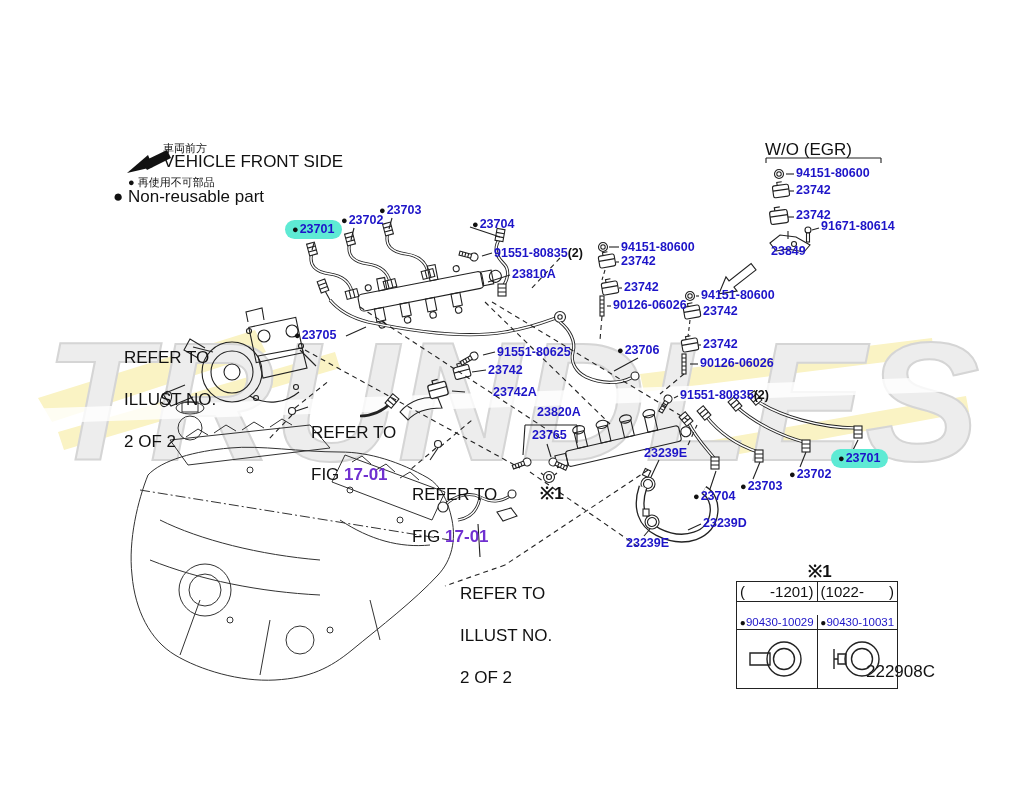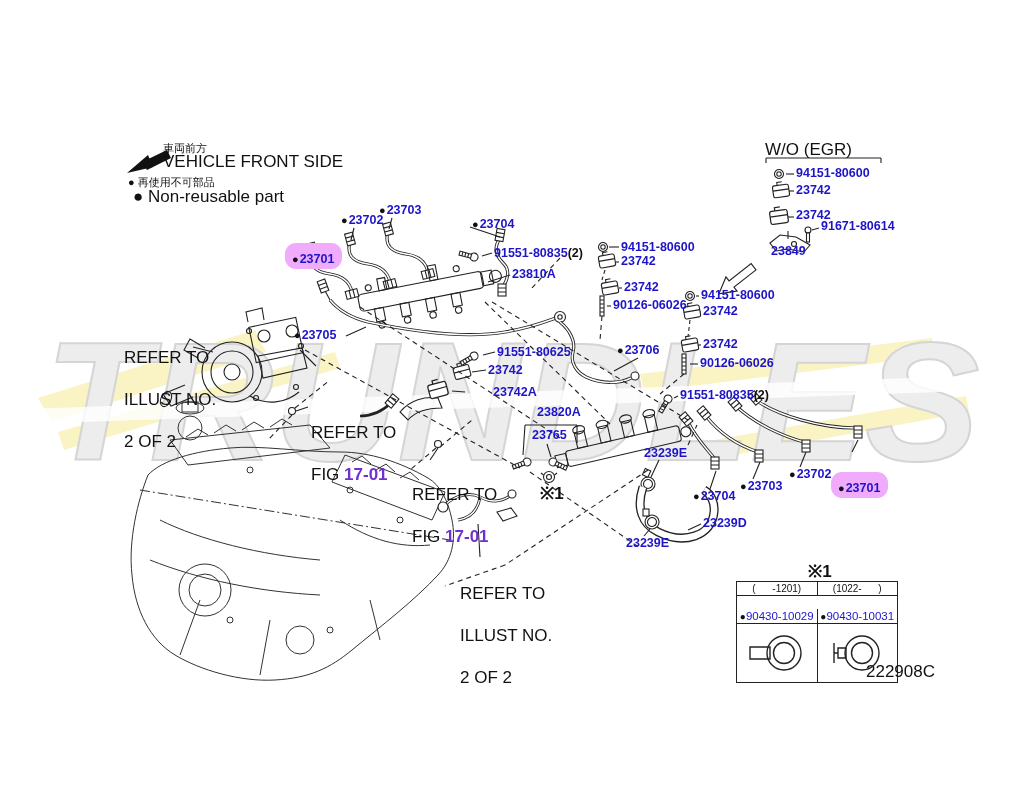--- a/index.html
+++ b/index.html
@@ -3,31 +3,31 @@
 <meta charset="utf-8">
 <style>
   html,body{margin:0;padding:0;background:#fff;}
   .stage{position:relative;width:1024px;height:790px;background:#ffffff;overflow:hidden;
          font-family:"Liberation Sans",sans-serif;}
   svg{position:absolute;left:0;top:0;}
   
   .pl{position:absolute;font-weight:bold;font-size:12.5px;color:#1d14c8;white-space:nowrap;line-height:13px;z-index:5;}
   .pl .bu{color:#111;font-size:11px;margin-right:1px;}
   .pl .sfx{color:#111;font-weight:bold;}
-  .hl{background:#f0abfc;border-radius:11px;padding:10px 8px 3px 7px;margin-top:23px;}
+  .hl{background:#5eead4;border-radius:11px;padding:3px 8px 3px 7px;}
   
   .kl{position:absolute;font-size:17px;color:#111;white-space:pre;line-height:14px;z-index:5;}
   .kl .fig{color:#7030d0;font-weight:bold;}
   .legend-jp{font-size:11px;}
   
   .ptable{position:absolute;left:736px;top:581px;width:160px;border:1.6px solid #222;z-index:5;background:transparent;}
   .trow{display:flex;}
   .tcell{flex:1;text-align:center;overflow:hidden;}
   .tcell+.tcell{border-left:1.3px solid #222;}
-  .thead .tcell{font-size:10px;color:#111;padding:1px 0;border-bottom:1.3px solid #222;white-space:pre;}
+  .thead .tcell{font-size:15px;color:#111;padding:1px 0;border-bottom:1.3px solid #222;white-space:pre;}
   .tpart .tcell{font-size:11.5px;font-weight:normal;color:#1d14c8;padding:1px 0;border-bottom:1.3px solid #222;white-space:nowrap;margin-top:13px;}
   .tpart .bu{color:#111;font-size:10px;}
   .ticons .tcell{height:58px;display:flex;align-items:center;justify-content:center;}
   .ticons svg{position:static;}
 </style>
 </head>
 <body>
 
 <div class="stage">
 
@@ -326,21 +326,21 @@
           <circle cx="512" cy="494" r="4" fill="#fff"></circle>
       <path d="M497,512 l14,-4 l6,8 l-14,5 Z"></path>
       <line x1="480" y1="557" x2="478" y2="524"></line>
     </g>
   </g>
 </svg>
 
 <div class="kl legend-jp" style="left:163px;top:141px">車両前方</div>
 <div class="kl" style="left:163px;top:155px">VEHICLE FRONT SIDE</div>
 <div class="kl legend-jp" style="left:128px;top:175px">● 再使用不可部品</div>
-<div class="kl" style="left:133px;top:190px">● Non-reusable part</div>
+<div class="kl" style="left:113px;top:190px">● Non-reusable part</div>
 
 <div class="pl hl" style="left:285px;top:220px"><span class="bu">●</span><span>23701</span></div>
 <div class="pl" style="left:341px;top:214px"><span class="bu">●</span><span>23702</span></div>
 <div class="pl" style="left:379px;top:204px"><span class="bu">●</span><span>23703</span></div>
 <div class="pl" style="left:472px;top:218px"><span class="bu">●</span><span>23704</span></div>
 <div class="pl" style="left:494px;top:247px"><span>91551-80835</span><span class="sfx">(2)</span></div>
 <div class="pl" style="left:512px;top:268px"><span>23810A</span></div>
 <div class="pl" style="left:294px;top:329px"><span class="bu">●</span><span>23705</span></div>
 <div class="pl" style="left:497px;top:346px"><span>91551-80625</span></div>
 <div class="pl" style="left:488px;top:364px"><span>23742</span></div>

